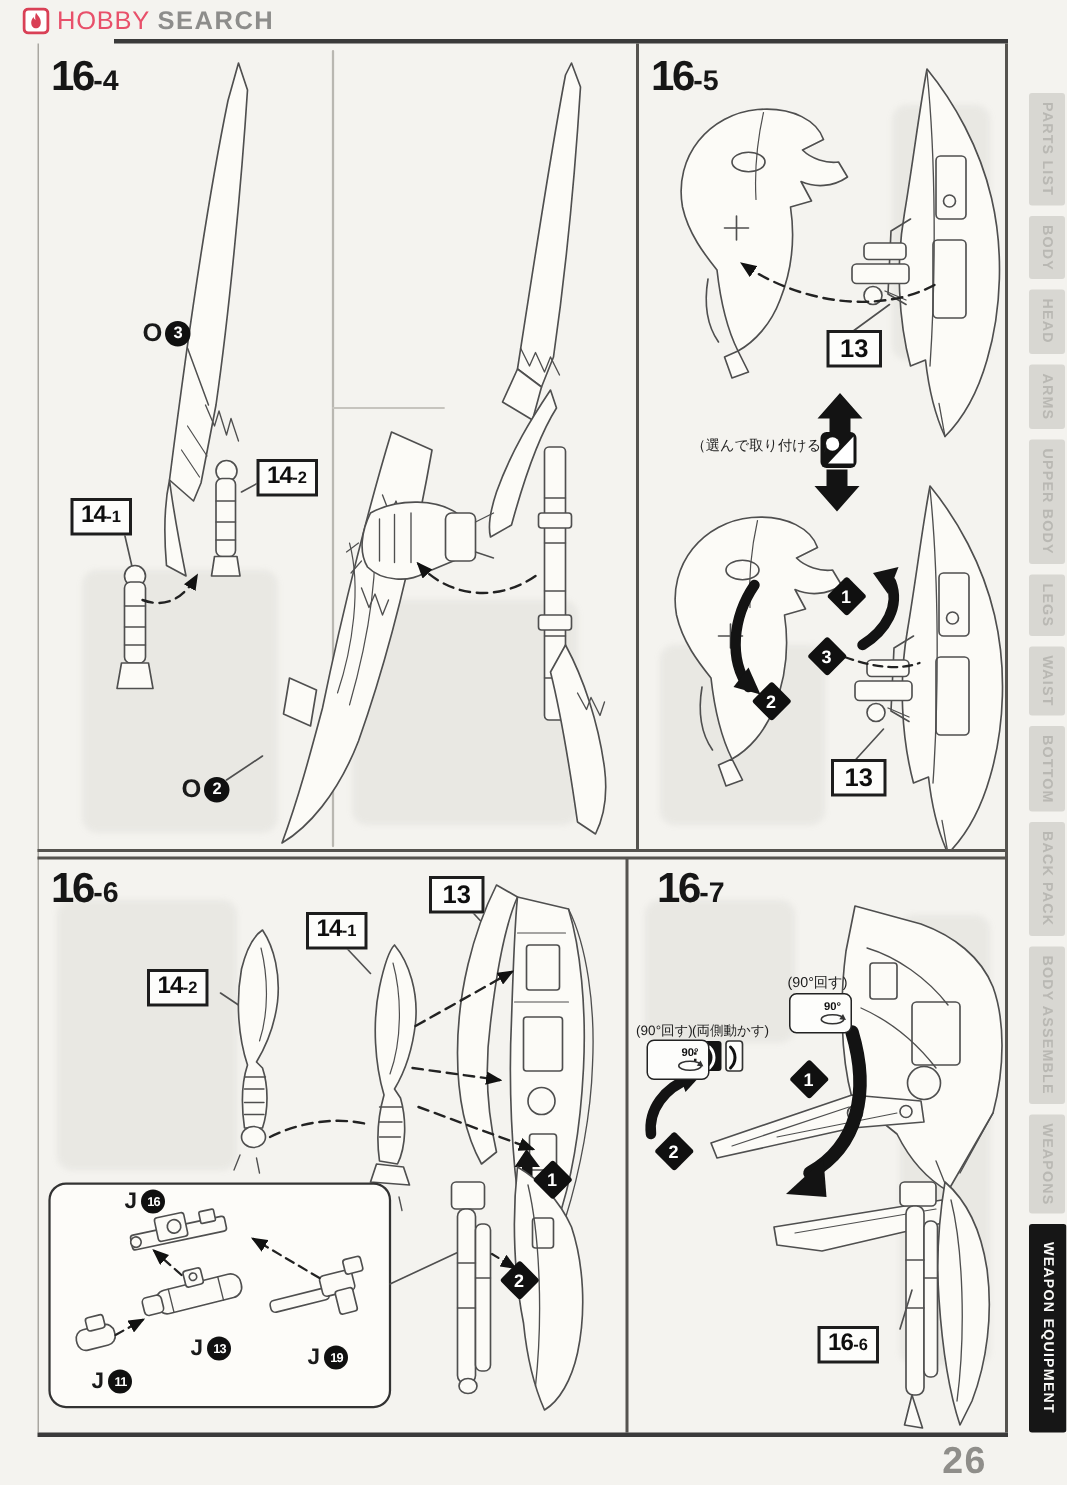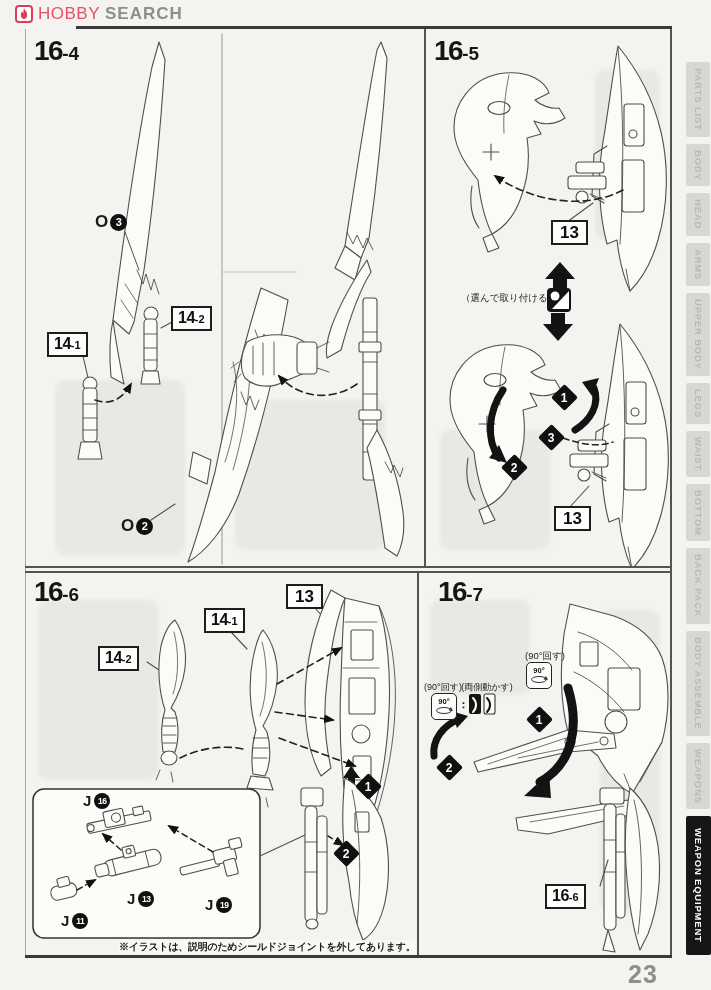--- a/index.html
+++ b/index.html
@@ -27,21 +27,21 @@
   .jlabel{position:absolute;display:flex;align-items:center;gap:3px;
           font-weight:bold;font-size:15px;color:#1a1a1a;}
   .dia{position:absolute;width:19px;height:19px;background:#101010;border-radius:2px;
        transform:rotate(45deg);display:flex;align-items:center;justify-content:center;}
   .dia span{transform:rotate(-45deg);color:#fff;font-weight:bold;font-size:12px;}
   .note{position:absolute;font-size:9.5px;color:#1c1c1c;line-height:1.2;white-space:nowrap;}
   .footnote{position:absolute;font-size:10px;font-weight:bold;color:#1c1c1c;
             background:#f9f8f4;white-space:nowrap;letter-spacing:-0.3px;}
   .rot-icon{position:absolute;width:24px;height:25px;border:1.5px solid #222;border-radius:5px;
             background:#fdfdfb;display:flex;flex-direction:column;align-items:center;
-            justify-content:center;font-size:7.5px;font-weight:bold;color:#111;line-height:1;}
+            justify-content:center;font-size:7.5px;font-weight:bold;color:#111;line-height:1;padding-left:16px;}
   
   .sidebar{position:absolute;left:686px;top:62px;width:25px;display:flex;
            flex-direction:column;gap:7px;}
   .tab{writing-mode:vertical-rl;background:#d8d7d2;color:#b9b8b3;font-size:9.5px;
        font-weight:bold;letter-spacing:0.8px;padding:6px 0;width:24px;
        display:flex;align-items:center;justify-content:center;border-radius:2px;}
   .tab.active{background:#161616;color:#fafaf8;width:25px;padding:12px 0;}
   .page-num{position:absolute;font-size:25px;font-weight:bold;color:#8f8e8a;letter-spacing:1px;}
   .ghost{position:absolute;background:rgba(138,136,126,0.10);filter:blur(2px);border-radius:10px;}
   .logo{position:absolute;left:15px;top:4px;display:flex;align-items:center;gap:5px;}
@@ -333,21 +333,20 @@
     <span class="cnum two">13</span>
   </div>
   <div class="jlabel" style="left:36px;top:340px;">
     <span>J</span>
     <span class="cnum two">11</span>
   </div>
   <div class="jlabel" style="left:180px;top:324px;">
     <span>J</span>
     <span class="cnum two">19</span>
   </div>
-  <div class="footnote" style="left:94px;top:368px;width:296px;text-align:right;">※イラストは、説明のためシールドジョイントを外してあります。</div>
 </div>
 
 <div class="panel" style="left:418px;top:572px;width:253px;height:383px;">
   <svg class="art" width="253" height="383" viewBox="0 0 253 383">
     <defs>
       <marker id="ah4" markerUnits="userSpaceOnUse" markerWidth="11" markerHeight="9" refX="9" refY="4.5" orient="auto">
         <path d="M0,0 L11,4.5 L0,9 Z" style="fill:#111;stroke:none;"></path>
       </marker>
     </defs>
 
@@ -427,13 +426,13 @@
   <div class="tab">UPPER BODY</div>
   <div class="tab">LEGS</div>
   <div class="tab">WAIST</div>
   <div class="tab">BOTTOM</div>
   <div class="tab">BACK PACK</div>
   <div class="tab">BODY ASSEMBLE</div>
   <div class="tab">WEAPONS</div>
   <div class="tab active">WEAPON EQUIPMENT</div>
 </div>
 
-<div class="page-num" style="left:618px;top:960px;width:50px;text-align:center;">23</div>
+<div class="page-num" style="left:618px;top:960px;width:50px;text-align:center;">26</div>
 
 </body></html>

